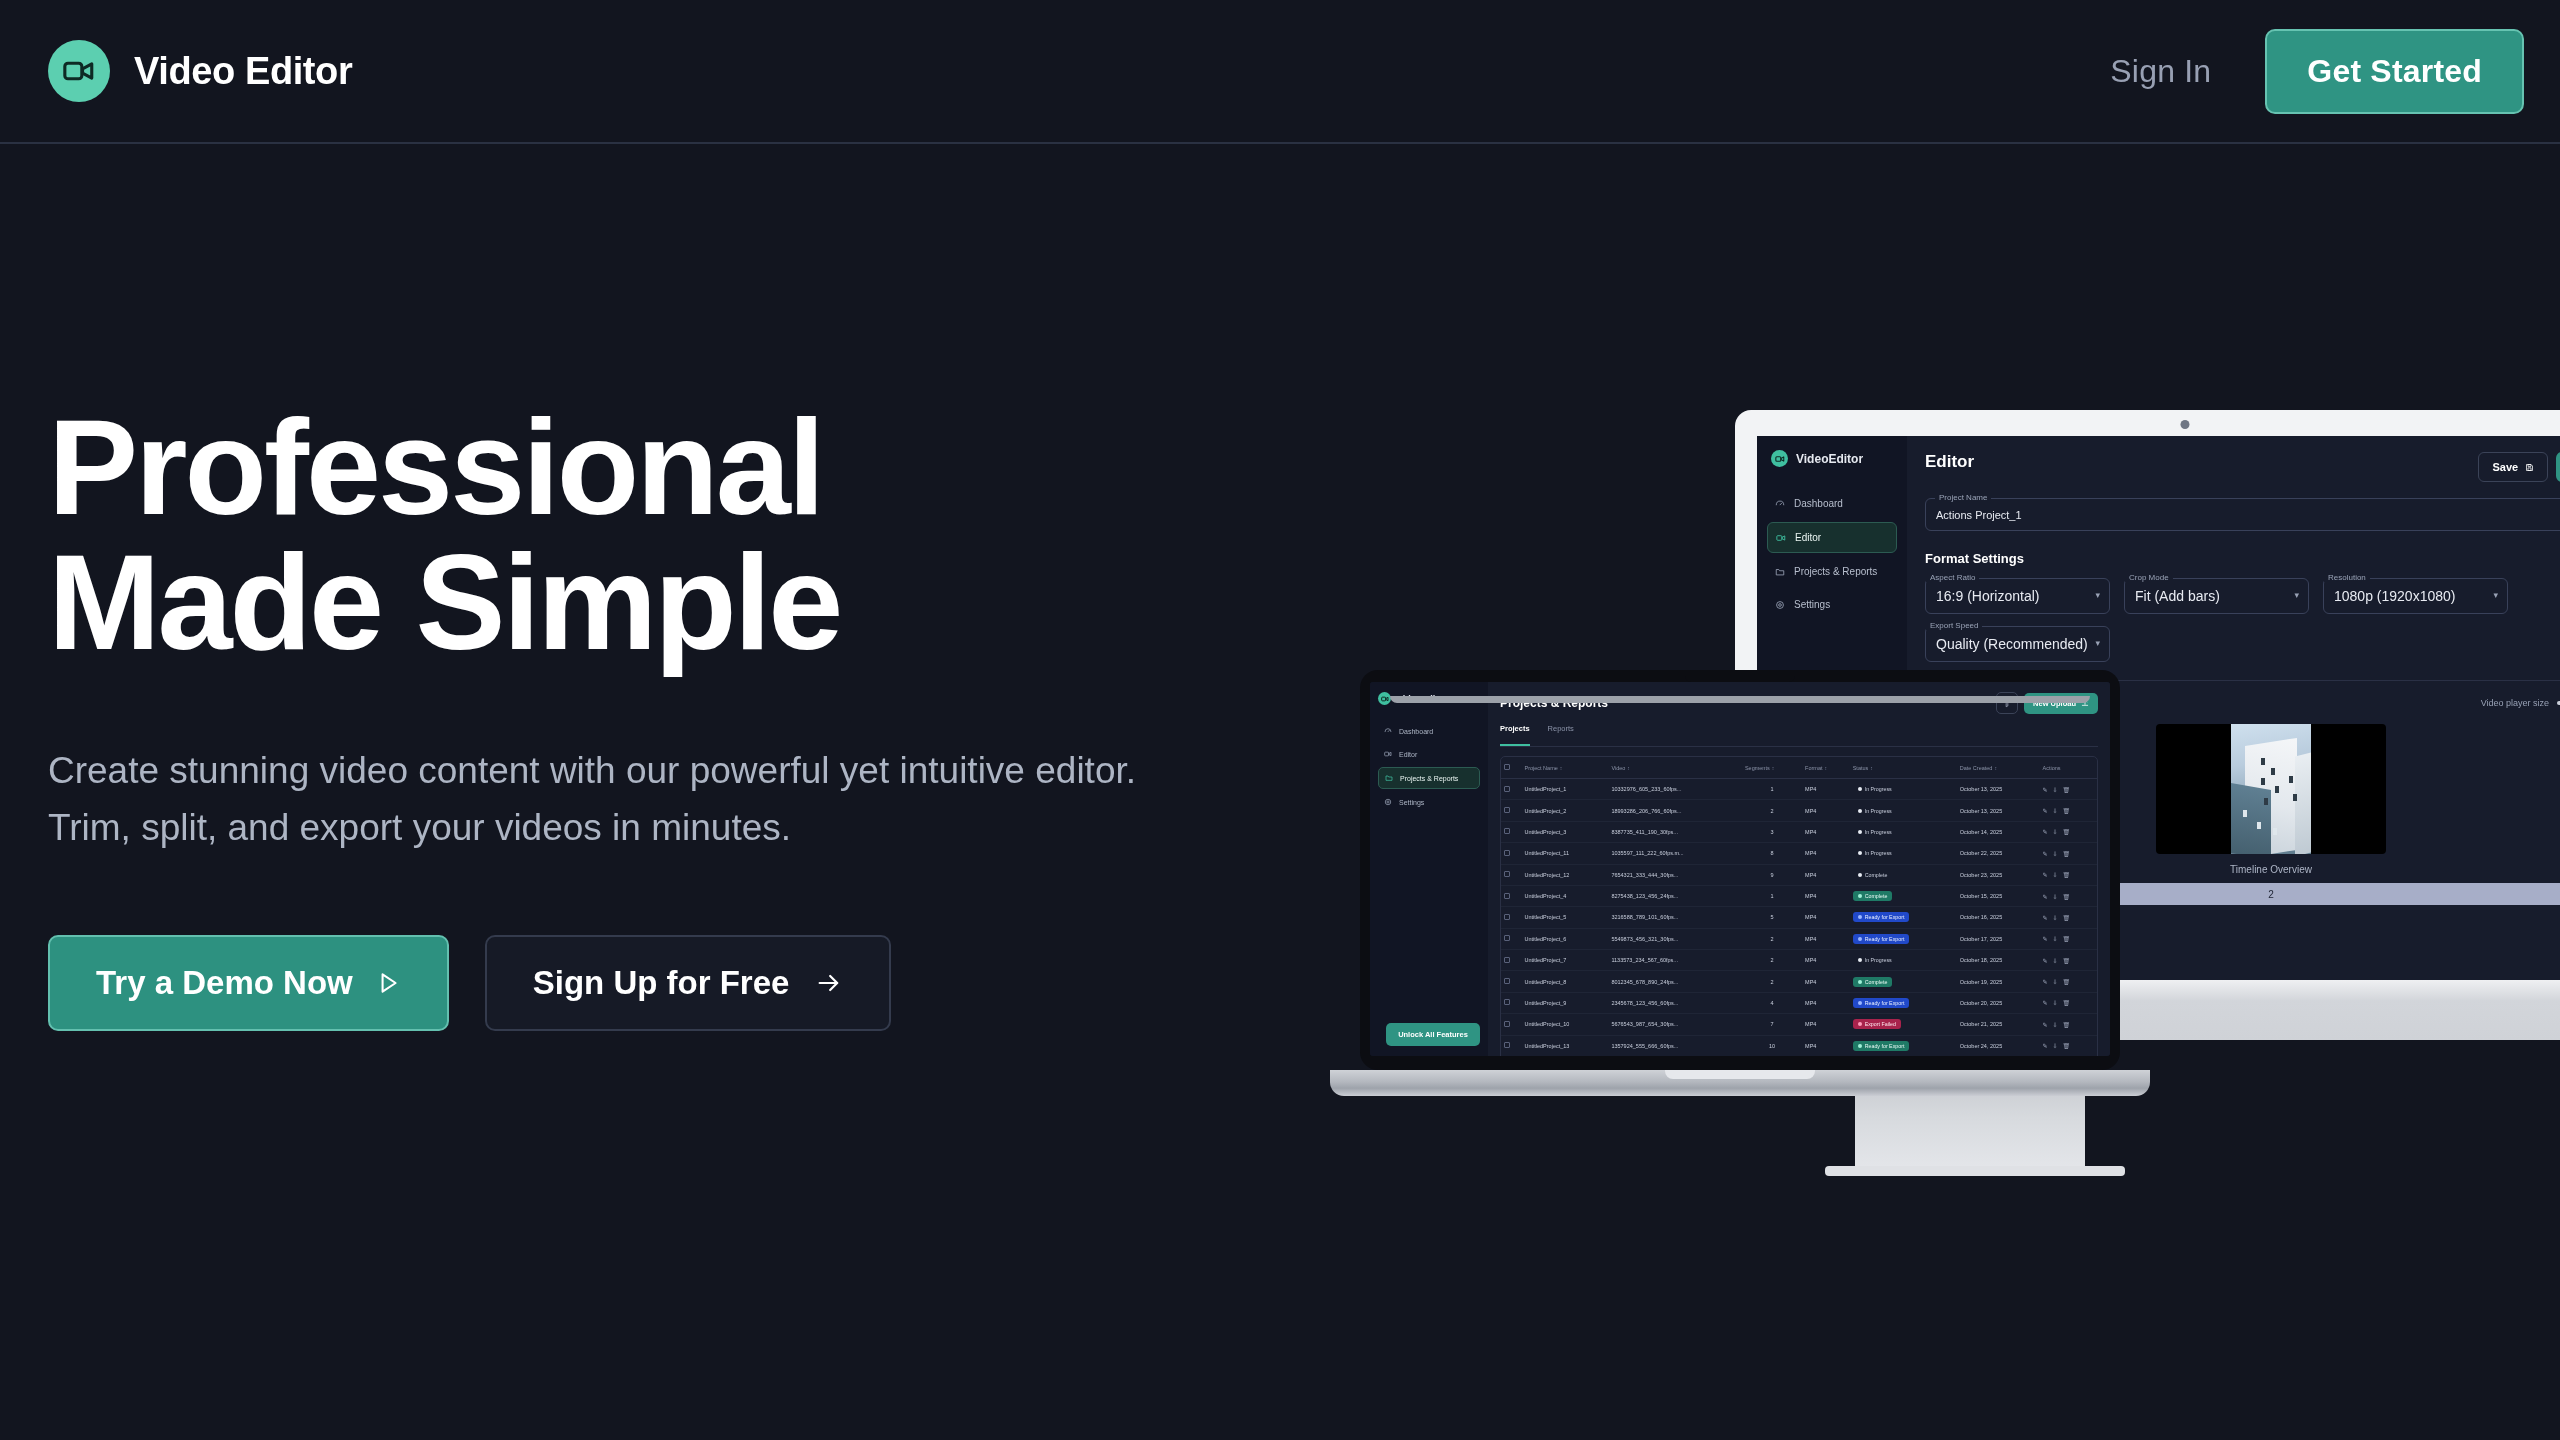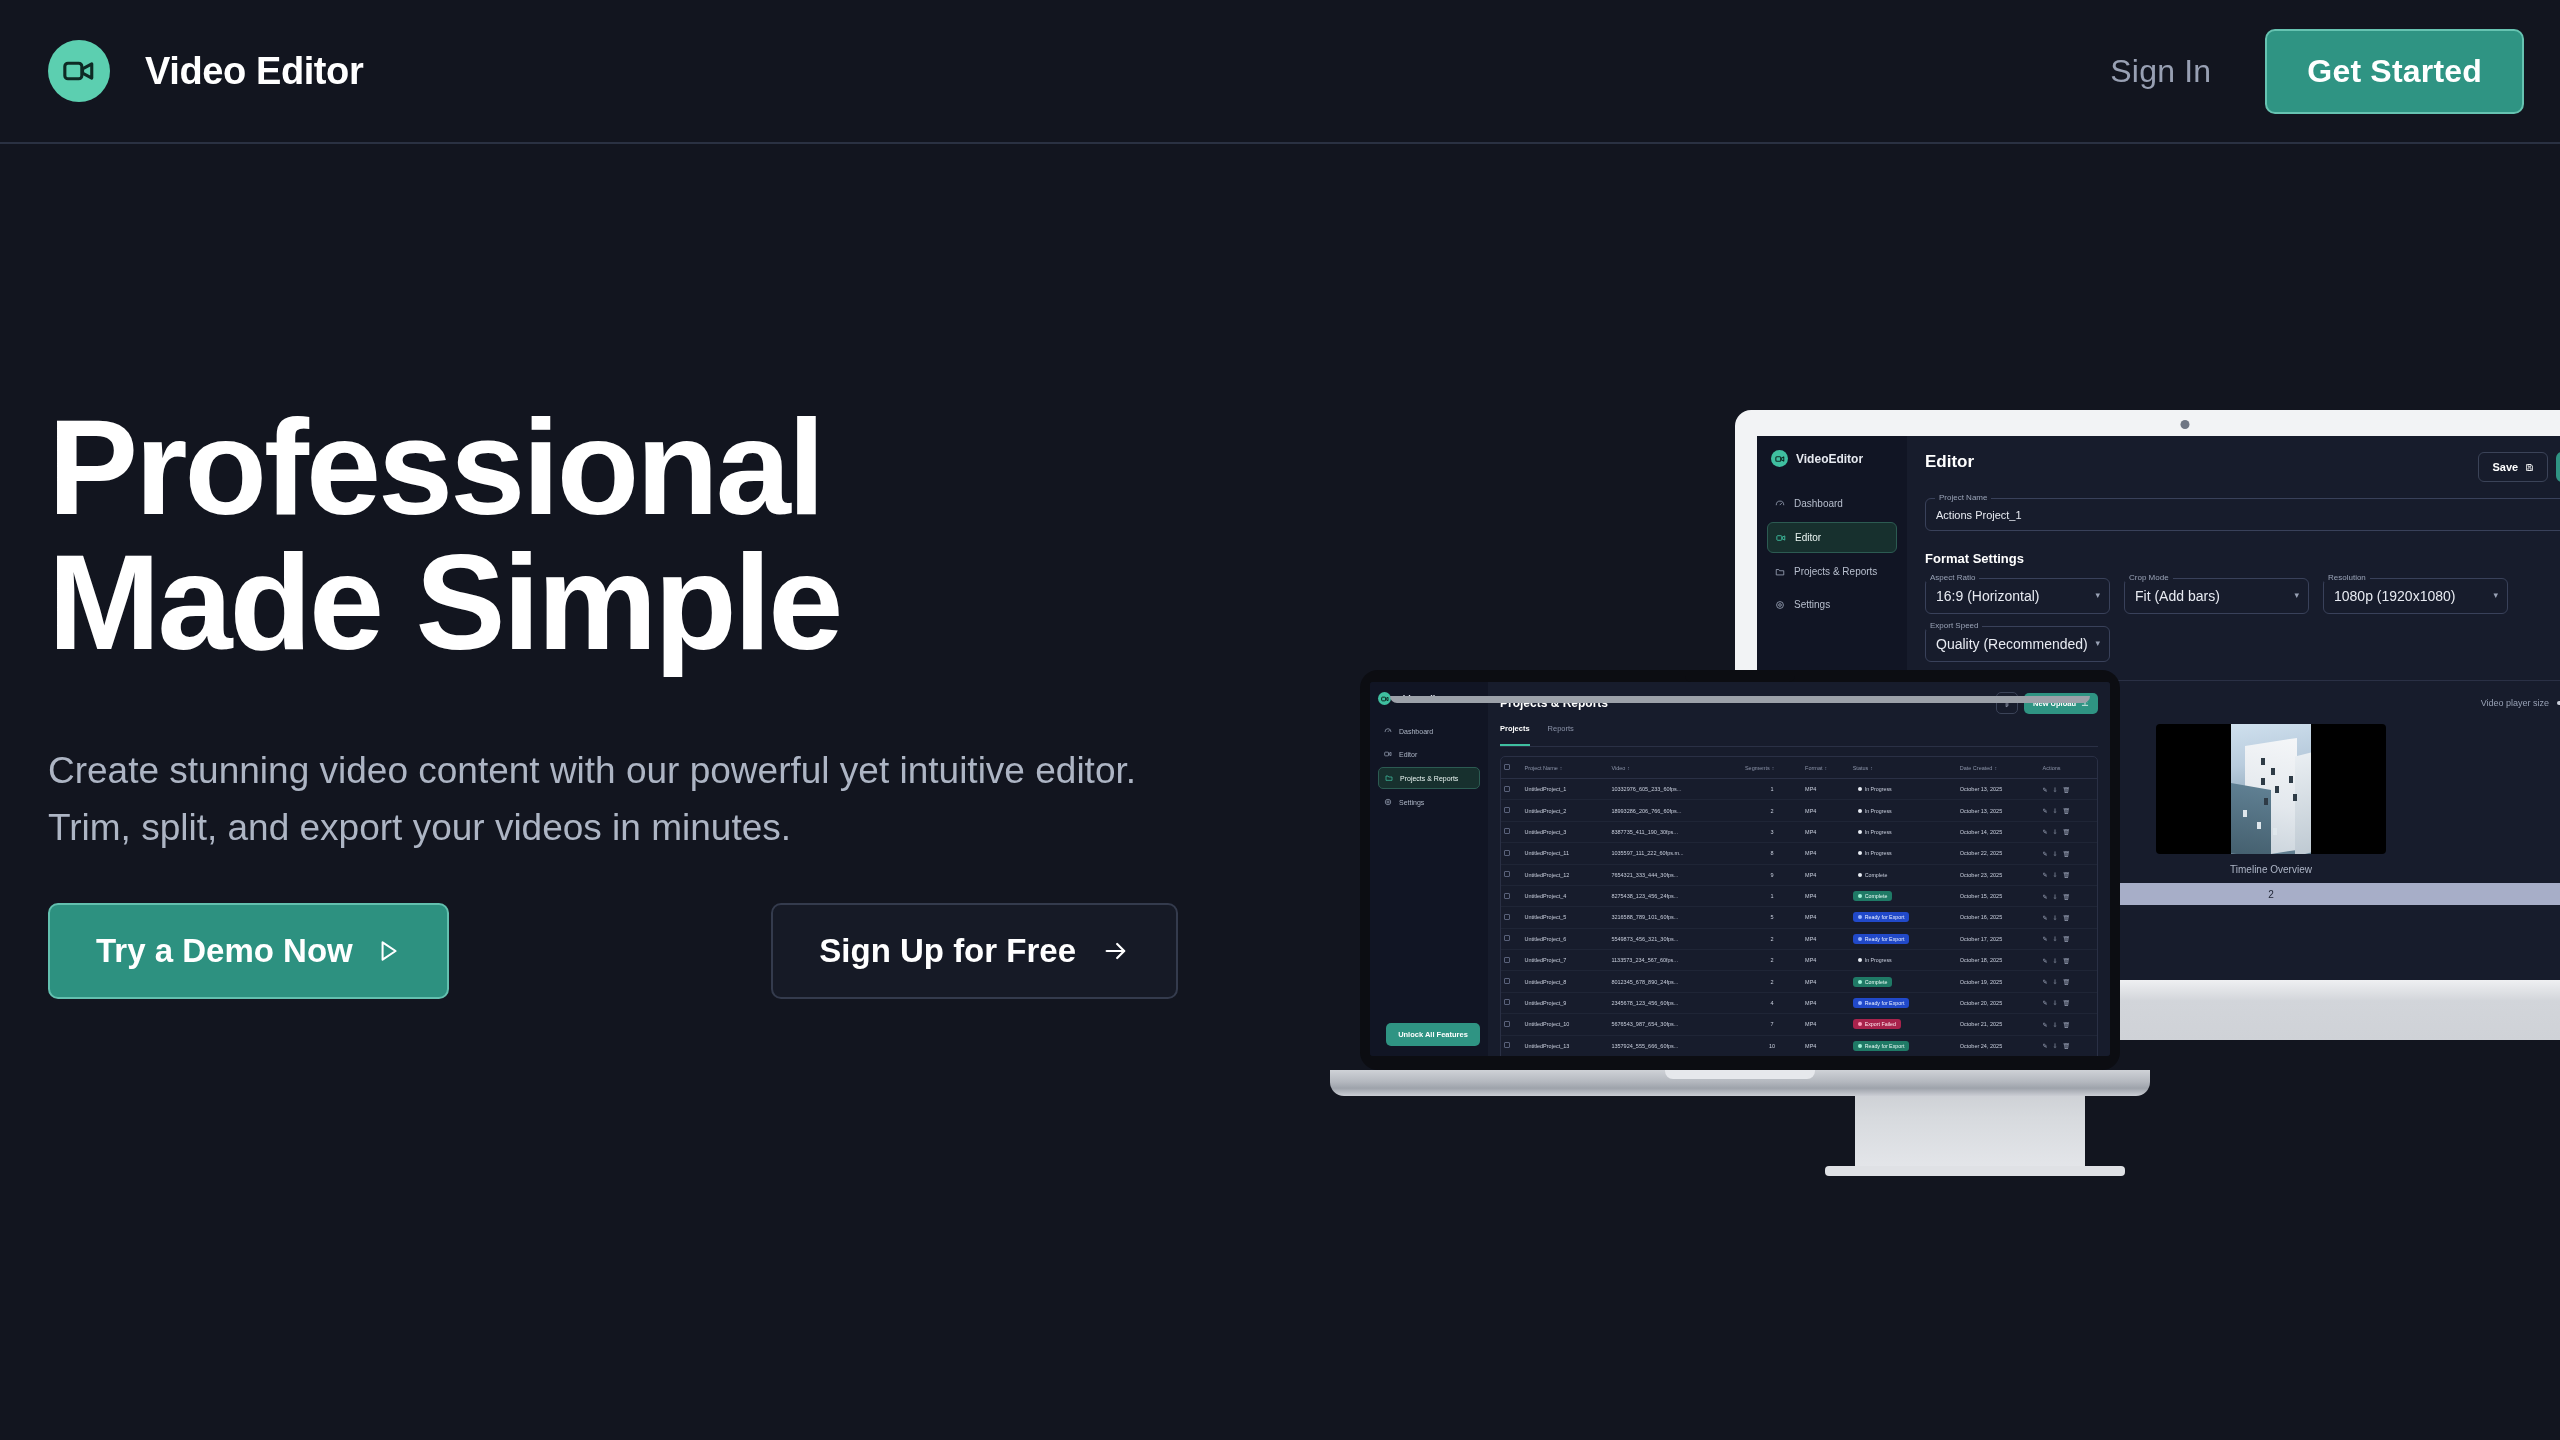--- a/index.html
+++ b/index.html
@@ -17,42 +17,42 @@
     border-bottom: 2px solid #2a3142;
     display: flex; align-items: center; justify-content: space-between;
     padding: 0 36px 0 48px;
   }
   .brand { display: flex; align-items: center; gap: 24px; }
   .brand-logo {
     width: 62px; height: 62px; border-radius: 50%;
     background: #5ccfb0; display: flex; align-items: center; justify-content: center;
     flex: none;
   }
-  .brand-name { font-size: 38px; font-weight: bold; color: #ffffff; letter-spacing: -0.4px; margin-left: 11px; }
+  .brand-name { font-size: 38px; font-weight: bold; color: #ffffff; letter-spacing: -0.4px; }
 
   .header-actions { display: flex; align-items: center; gap: 54px; }
   .signin-link { font-size: 32px; color: #98a0b3; letter-spacing: 0.2px; cursor: pointer; }
   .get-started-btn {
     background: #2f9483; border: 2px solid #66c3b1; border-radius: 10px;
     color: #ffffff; font-size: 32px; font-weight: bold;
     padding: 22px 40px; cursor: pointer; letter-spacing: 0.2px;
   }
 
   
   .hero { position: absolute; left: 48px; top: 400px; width: 1130px; }
   .hero-title {
     font-size: 135px; line-height: 1.0; font-weight: bold; color: #ffffff;
     letter-spacing: -3px;
   }
   .hero-title .line { display: block; }
   .hero-sub {
     margin-top: 72px; font-size: 37px; line-height: 1.55; color: #adb5c4;
     max-width: 1090px;
   }
-  .hero-ctas { margin-top: 46px; display: flex; gap: 36px; justify-content: space-between; }
+  .hero-ctas { margin-top: 78px; display: flex; gap: 36px; }
   .btn-demo {
     background: #2d9180; border: 2px solid #63c0af; border-radius: 10px;
     color: #fff; font-size: 33px; font-weight: bold;
     padding: 27px 46px; display: flex; align-items: center; gap: 22px; cursor: pointer;
   }
   .btn-signup {
     background: #161a26; border: 2px solid #39405230; border-radius: 10px;
     border-color: #343b4d;
     color: #fff; font-size: 33px; font-weight: bold;
     padding: 27px 46px; display: flex; align-items: center; gap: 26px; cursor: pointer;

